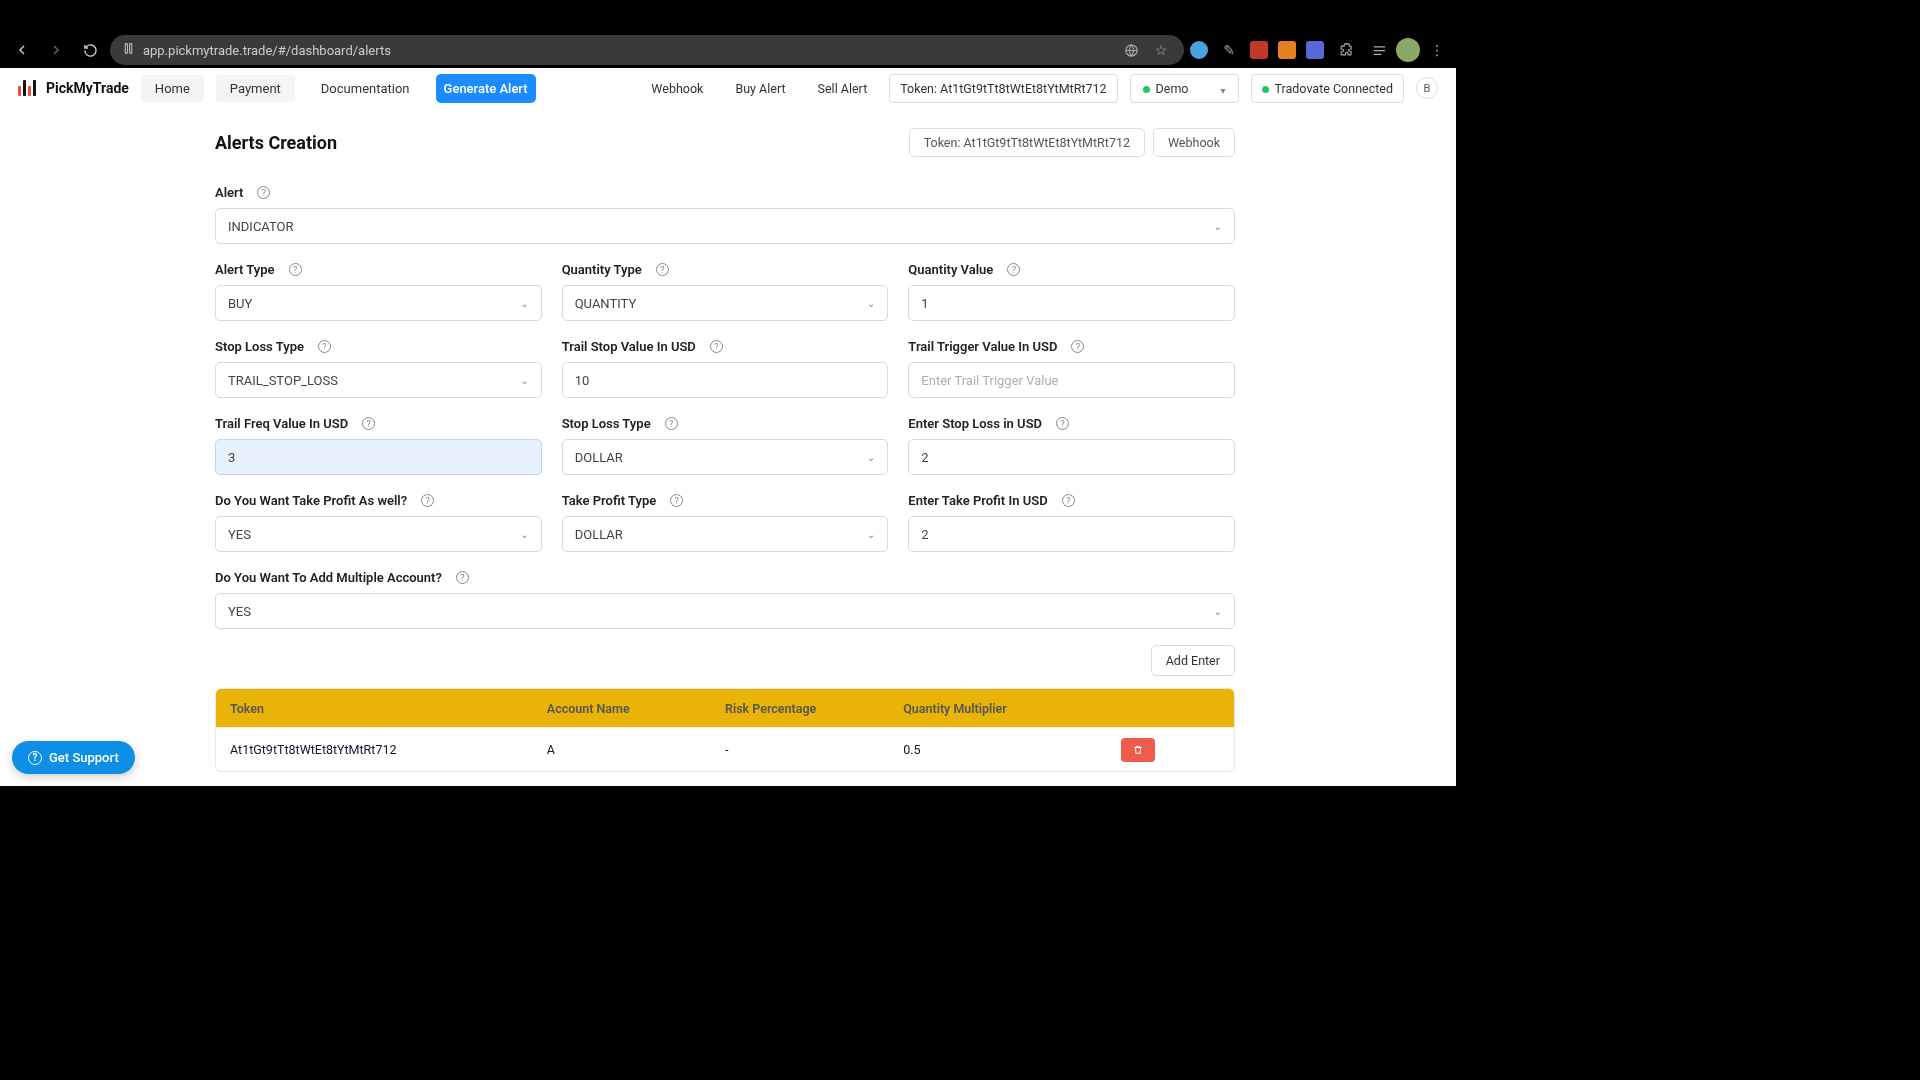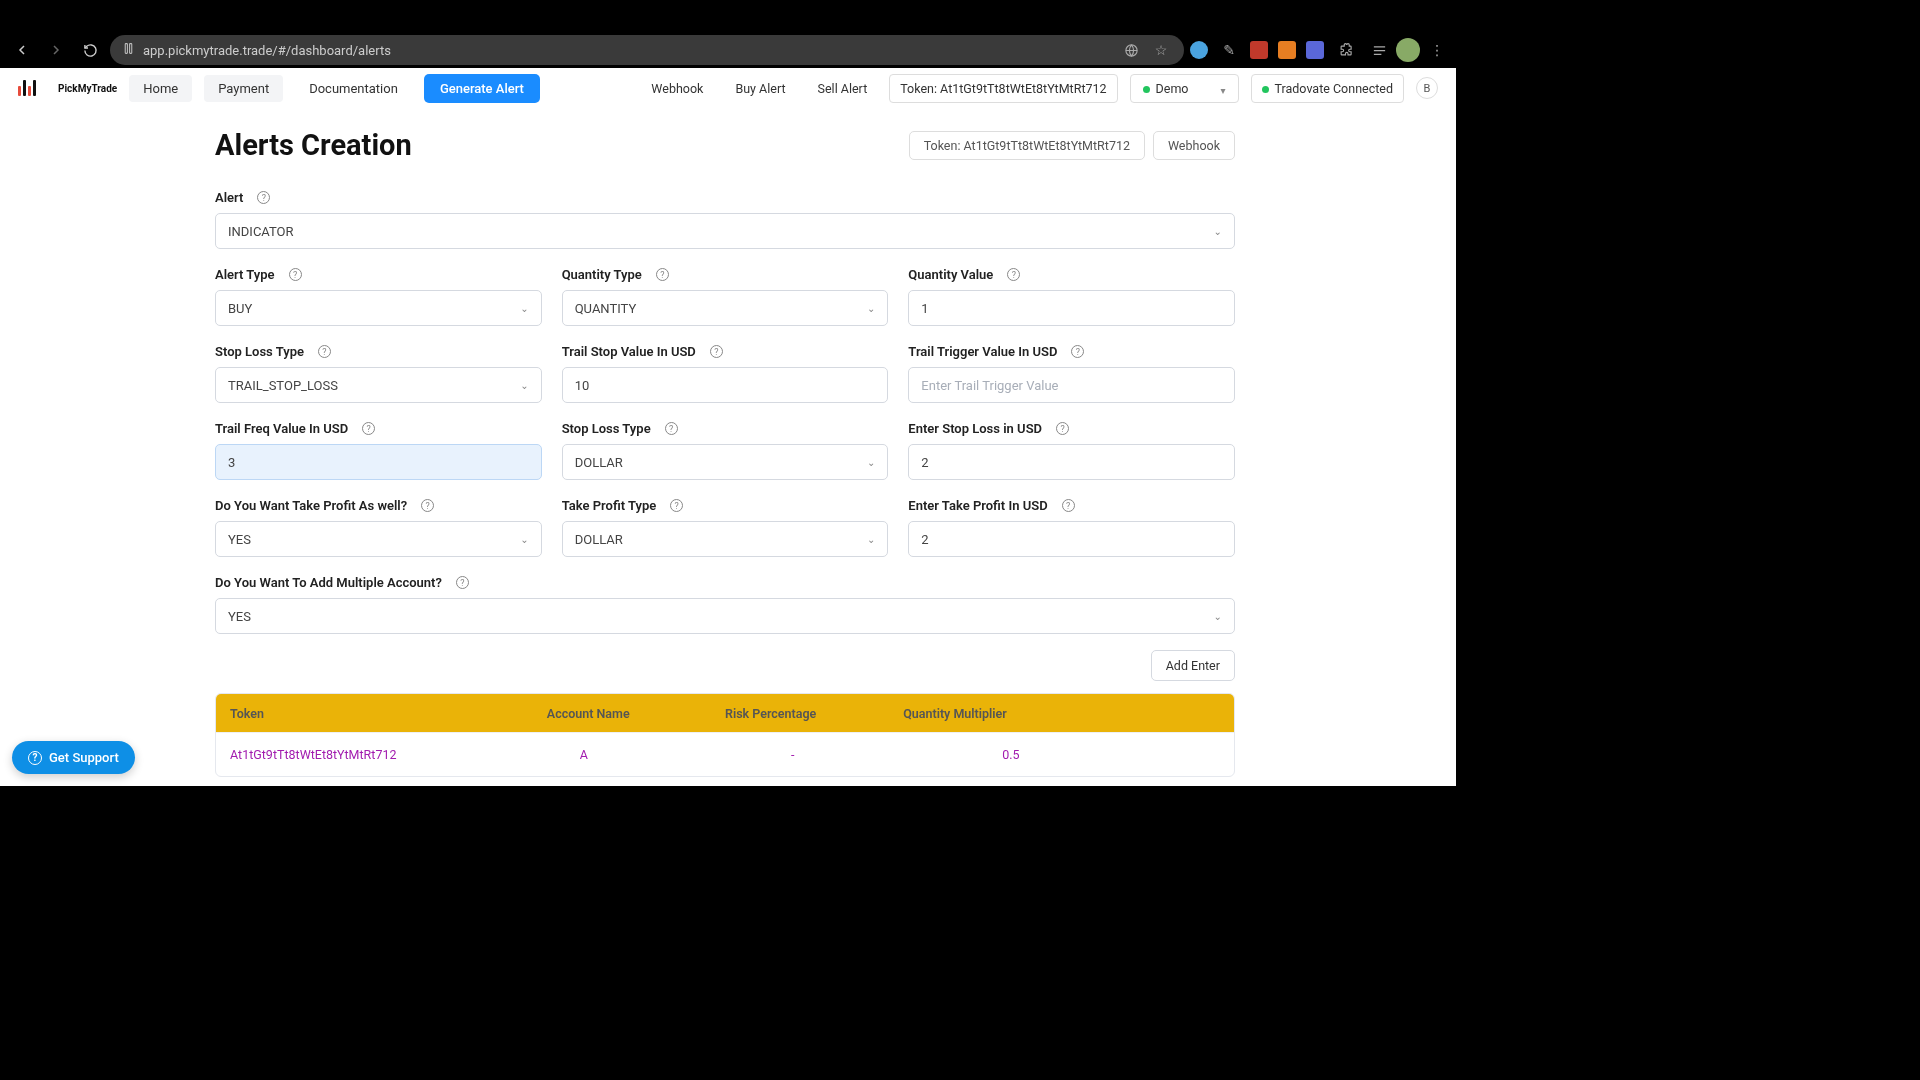--- a/index.html
+++ b/index.html
@@ -15,60 +15,60 @@
   .chrome-icon { width: 22px; height: 22px; display: flex; align-items: center; justify-content: center; color: #aaa; font-size: 14px; }
   .ext-cluster { display: flex; align-items: center; gap: 10px; margin-right: 6px; }
   .ext-dot { width: 18px; height: 18px; border-radius: 50%; display: flex; align-items: center; justify-content: center; font-size: 11px; }
   .avatar { width: 24px; height: 24px; border-radius: 50%; background: #8a6; }
 
   
   .viewport { background: #fff; height: 718px; position: relative; overflow: hidden; }
 
   
   .app-header { height: 40px; background: #fff; display: flex; align-items: center; padding: 0 18px; gap: 12px; }
-  .logo { display: flex; align-items: center; gap: 22px; font-weight: 700; font-size: 10px; color: #111; }
+  .logo { display: flex; align-items: center; gap: 10px; font-weight: 700; font-size: 14px; color: #111; }
   .logo-bars { display: flex; align-items: flex-end; gap: 2px; }
   .logo-bars span { width: 3px; border-radius: 1px; }
   .logo-bars span:nth-child(1){ height: 10px; background: #e74c3c; }
   .logo-bars span:nth-child(2){ height: 16px; background: #111; }
   .logo-bars span:nth-child(3){ height: 10px; background: #e74c3c; }
   .logo-bars span:nth-child(4){ height: 16px; background: #111; }
   .nav-link { padding: 6px 14px; font-size: 13px; color: #333; border-radius: 4px; background: #f3f4f6; }
   .nav-link.plain { background: transparent; }
-  .btn-primary { background: #1a8cff; color: #fff; padding: 7px 16px; border-radius: 5px; font-size: 13px; font-weight: 500; border: none; }
+  .btn-primary { background: #1a8cff; color: #fff; padding: 7px 8px; border-radius: 5px; font-size: 13px; font-weight: 500; border: none; }
   .hdr-spacer { flex: 1; }
   .hdr-btn { font-size: 12.5px; color: #333; padding: 6px 10px; border: 1px solid #ddd; border-radius: 4px; background: #fff; }
   .hdr-sel { display: flex; align-items: flex-end; gap: 32px; padding: 6px 12px; border: 1px solid #ddd; border-radius: 4px; font-size: 12.5px; color: #333; }
   .status-dot { width: 7px; height: 7px; border-radius: 50%; background: #22c55e; display: inline-block; margin-right: 6px; }
   .hdr-avatar { width: 22px; height: 22px; border-radius: 50%; border: 1px solid #ddd; display: flex; align-items: center; justify-content: center; font-size: 11px; color: #555; }
 
   
   .content { padding: 20px 0 0 0; width: 1020px; margin: 0 0 0 215px; }
   .title-row { display: flex; align-items: center; margin-bottom: 28px; }
-  .page-title { font-size: 29px; font-weight: 700; color: #111; }
+  .page-title { font-size: 18px; font-weight: 700; color: #111; }
   .title-spacer { flex: 1; }
   .title-badge { border: 1px solid #ddd; border-radius: 5px; padding: 6px 14px; font-size: 12.5px; color: #555; margin-left: 8px; }
 
   .form-grid { display: grid; grid-template-columns: 1fr 1fr 1fr; gap: 18px 20px; }
   .field { display: flex; flex-direction: column; gap: 8px; }
   .field.full { grid-column: 1 / -1; }
   .label { font-size: 13px; font-weight: 600; color: #222; display: flex; align-items: center; gap: 14px; }
   .help-icon { width: 13px; height: 13px; border: 1px solid #888; border-radius: 50%; display: inline-flex; align-items: center; justify-content: center; font-size: 9px; color: #888; font-weight: 400; }
   .ctrl { border: 1px solid #d5d9e0; border-radius: 5px; height: 36px; padding: 12px 12px; font-size: 13px; color: #444; display: flex; align-items: center; justify-content: space-between; background: #fff; }
   .ctrl.hl { background: #e8f2fd; border-color: #bcd7f5; }
   .ctrl input { border: none; outline: none; width: 100%; font-size: 13px; color: #444; background: transparent; }
   .ctrl input::placeholder { color: #a8aeb8; }
   .chev { color: #888; font-size: 10px; }
 
   .btn-outline-sm { border: 1px solid #d5d9e0; background: #fff; padding: 7px 14px; border-radius: 5px; font-size: 12.5px; color: #333; margin-left: auto; display: block; margin-top: 16px; }
 
   .table { border: 1px solid #e5e8ee; border-radius: 6px; margin-top: 12px; overflow: hidden; }
   .trow { display: grid; grid-template-columns: 32% 18% 18% 22% 10%; padding: 0 14px; align-items: center; }
   .thead { background: #eab308; height: 38px; font-size: 12.5px; font-weight: 600; color: #555; }
-  .tbody { height: 44px; font-size: 12.5px; color: #a21caf; border-top: 1px solid #eef0f4; gap: 33px; }
+  .tbody { height: 44px; font-size: 12.5px; color: #0f172a; border-top: 1px solid #eef0f4; }
   .del-btn { width: 34px; height: 24px; background: #ef5b4c; border-radius: 4px; display: flex; align-items: center; justify-content: center; color: #fff; font-size: 10px; justify-self: start; }
 
   
   .support { position: absolute; left: 12px; bottom: 12px; background: #0e8fe6; color: #fff; border-radius: 20px; padding: 9px 16px; font-size: 13px; font-weight: 500; display: flex; align-items: center; gap: 7px; box-shadow: 0 3px 10px rgba(0,0,0,0.2); }
   .support .q { width: 14px; height: 14px; border: 1.5px solid #fff; border-radius: 50%; display: inline-flex; align-items: center; justify-content: center; font-size: 10px; font-weight: 700; }
 
   .bottom-black { height: 30px; background: #000; }
 
 </style>
 </head>

